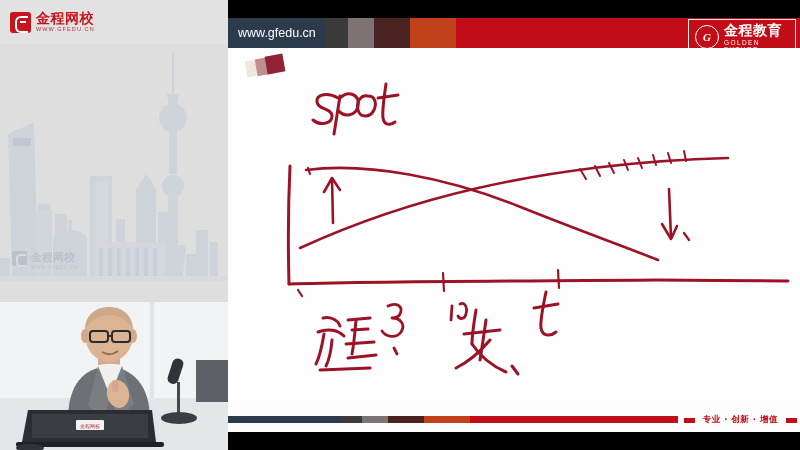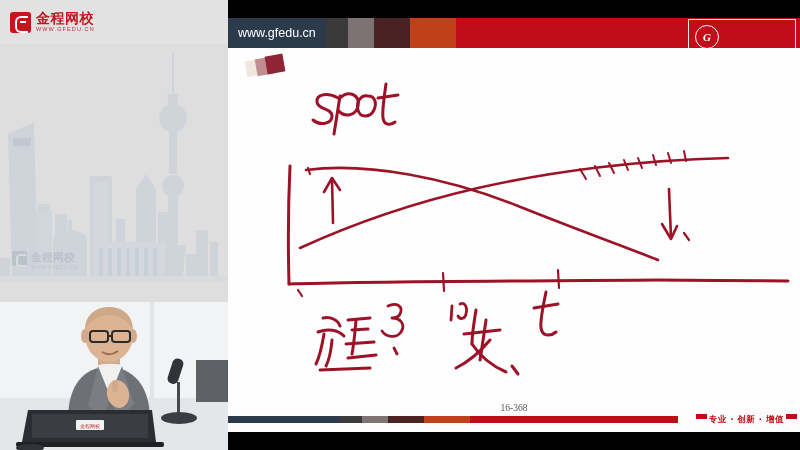--- a/index.html
+++ b/index.html
@@ -128,21 +128,21 @@
   #page-num{
     position:absolute; left:0; top:0; width:572px; text-align:center;
     font-size:9.5px; color:#555; font-family:"Liberation Serif", serif;
   }
   #footbar{
     position:absolute; left:0; bottom:9px; width:572px; height:7px; display:flex;
   }
   .fblock{ height:7px; flex:none; }
   #tagline{
     position:absolute; right:3px; bottom:6px;
-    display:flex; align-items:flex-start; gap:2px;padding-left:29px;
+    display:flex; align-items:center; gap:8px;padding-left:29px;
   }
   #tag-text{
     font-size:8.5px; font-weight:bold; color:#c20c18;
     font-family:"DejaVu Sans", sans-serif; letter-spacing:.5px;
   }
   .tag-dash{ width:11px; height:5px; background:#c20c18; flex:none; }
 </style>
 </head>
 <body>
 
@@ -273,20 +273,24 @@
       <div id="url-block">www.gfedu.cn</div>
       <div class="cblock" style="width:22px;background:#3a3a3a"></div>
       <div class="cblock" style="width:26px;background:#7d7375"></div>
       <div class="cblock" style="width:36px;background:#4a2222"></div>
       <div class="cblock" style="width:46px;background:#c0401a"></div>
       <div class="cblock" style="flex:1 1 auto;background:#c20c18"></div>
     </div>
 
     <div id="gf-badge">
       <div id="gf-seal">G</div>
+      <div>
+        <span id="gf-cn">金程教育</span>
+        <span id="gf-en">GOLDEN FUTURE</span>
+      </div>
     </div>
 
     <div id="board">
 
       <div id="deco">
         <svg width="48" height="32" viewBox="0 0 48 32">
           <rect x="2" y="10" width="16" height="16" transform="rotate(-10 10 18)" fill="#efe6dc"></rect>
           <rect x="12" y="8" width="17" height="17" transform="rotate(-10 20 16)" fill="#c08e90"></rect>
           <rect x="22" y="5" width="18" height="18" transform="rotate(-10 31 14)" fill="#8e2436"></rect>
         </svg>
@@ -365,21 +369,20 @@
 
           <g stroke-width="3">
             <path d="M318,244 C315,258 312,272 313,280 C314,288 322,289 328,284"></path>
             <path d="M306,260 L330,256"></path>
           </g>
         </g>
       </svg>
     </div>
 
     <div id="slide-footer">
-      <div id="page-num">16-368</div>
       <div id="footbar">
         <div class="fblock" style="width:112px;background:#2b3b4c"></div>
         <div class="fblock" style="width:22px;background:#3a3a3a"></div>
         <div class="fblock" style="width:26px;background:#7d7375"></div>
         <div class="fblock" style="width:36px;background:#4a2222"></div>
         <div class="fblock" style="width:46px;background:#c0401a"></div>
         <div class="fblock" style="width:208px;background:#c20c18"></div>
       </div>
       <div id="tagline">
         <span class="tag-dash"></span>

